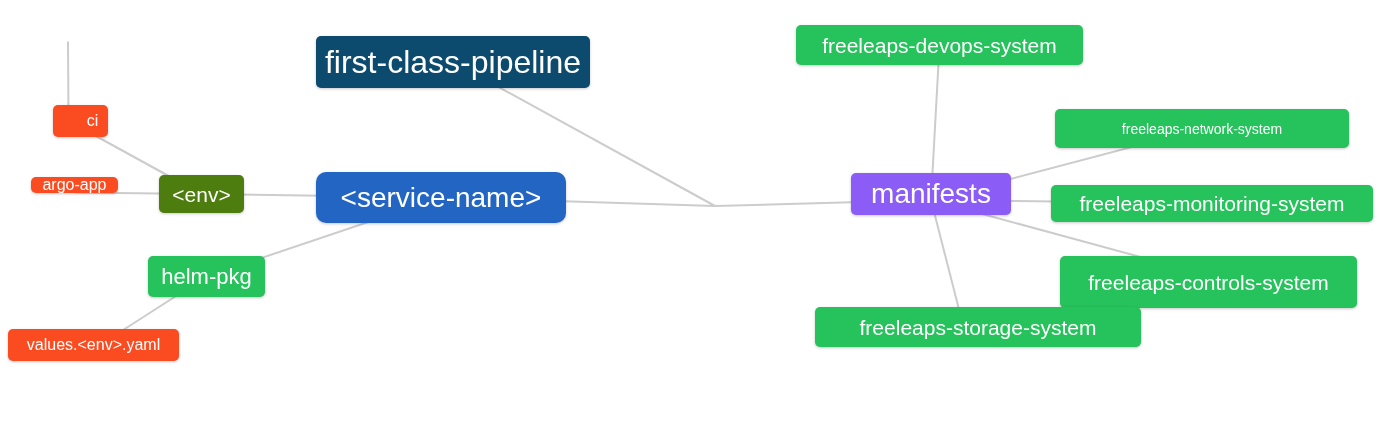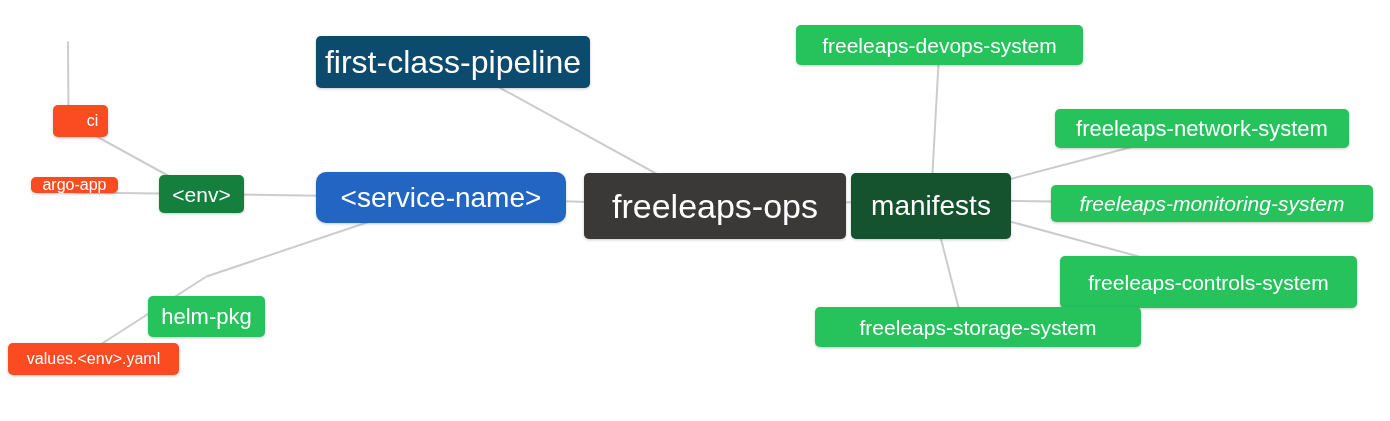--- a/index.html
+++ b/index.html
@@ -53,25 +53,24 @@
       <line x1="441" y1="197.5" x2="715" y2="206" stroke="#cccccc" stroke-width="2"></line>
       <line x1="715" y1="206" x2="931" y2="200" stroke="#cccccc" stroke-width="2"></line>
       <line x1="931" y1="200" x2="939.5" y2="45" stroke="#cccccc" stroke-width="2"></line>
       <line x1="931" y1="200" x2="1202" y2="128.5" stroke="#cccccc" stroke-width="2"></line>
       <line x1="931" y1="200" x2="1212" y2="203.5" stroke="#cccccc" stroke-width="2"></line>
       <line x1="931" y1="200" x2="1208.5" y2="275.5" stroke="#cccccc" stroke-width="2"></line>
       <line x1="931" y1="200" x2="963.5" y2="327" stroke="#cccccc" stroke-width="2"></line>
     </svg>
     <div class="node" style="left: 53px; top: 105px; width: 31px; height: 32px; font-size: 16px; background: rgb(250, 75, 33); color: rgb(255, 255, 255); padding-left: 24px;">ci</div>
     <div class="node" style="left: 31px; top: 177px; width: 87px; height: 16px; font-size: 16px; background: rgb(250, 75, 33); color: rgb(255, 255, 255);">argo-app</div>
-    <div class="node" style="left: 159px; top: 175px; width: 85px; height: 38px; font-size: 21px; background: #15803d; color: rgb(255, 255, 255);">&lt;env&gt;</div>
+    <div class="node" style="left: 159px; top: 175px; width: 85px; height: 38px; font-size: 21px; background: #4d7c0f; color: rgb(255, 255, 255);">&lt;env&gt;</div>
     <div class="node" style="left: 316px; top: 36px; width: 274px; height: 52px; font-size: 32px; background: #0c4a6e; color: rgb(255, 255, 255);">first-class-pipeline</div>
     <div class="node" style="left: 316px; top: 172px; width: 250px; height: 51px; font-size: 28px; background: rgb(34, 101, 194); color: rgb(255, 255, 255); border-radius: 10px;">&lt;service-name&gt;</div>
-    <div class="node" style="left: 148px; top: 256px; width: 117px; height: 41px; font-size: 22px; background: rgb(38, 194, 92); color: rgb(255, 255, 255); margin-top: 40px;">helm-pkg</div>
-    <div class="node" style="left: 8px; top: 343px; width: 171px; height: 32px; font-size: 16px; background: rgb(250, 75, 33); color: rgb(255, 255, 255);">values.&lt;env&gt;.yaml</div>
-    <div class="node" style="left: 584px; top: 173px; width: 262px; height: 66px; font-size: 34px; background: rgb(59, 56, 56); color: rgb(255, 255, 255);">freeleaps-ops</div>
-    <div class="node" style="left: 851px; top: 173px; width: 160px; height: 66px; font-size: 28px; background: #14532d; color: rgb(255, 255, 255);">manifests</div>
+    <div class="node" style="left: 148px; top: 256px; width: 117px; height: 41px; font-size: 22px; background: rgb(38, 194, 92); color: rgb(255, 255, 255);">helm-pkg</div>
+    <div class="node" style="left: 8px; top: 329px; width: 171px; height: 32px; font-size: 16px; background: rgb(250, 75, 33); color: rgb(255, 255, 255);">values.&lt;env&gt;.yaml</div>
+    <div class="node" style="left: 851px; top: 173px; width: 160px; height: 42px; font-size: 28px; background: #8b5cf6; color: rgb(255, 255, 255);">manifests</div>
     <div class="node" style="left: 796px; top: 25px; width: 287px; height: 40px; font-size: 21px; background: rgb(38, 194, 92); color: rgb(255, 255, 255);">freeleaps-devops-system</div>
-    <div class="node" style="left: 1055px; top: 109px; width: 294px; height: 39px; font-size: 22px; background: rgb(38, 194, 92); color: rgb(255, 255, 255);">freeleaps-network-system</div>
-    <div class="node" style="left: 1051px; top: 185px; width: 322px; height: 37px; font-size: 21px; background: rgb(38, 194, 92); color: rgb(255, 255, 255); font-style: italic;">freeleaps-monitoring-system</div>
+    <div class="node" style="left: 1055px; top: 109px; width: 294px; height: 39px; font-size: 14px; background: rgb(38, 194, 92); color: rgb(255, 255, 255);">freeleaps-network-system</div>
+    <div class="node" style="left: 1051px; top: 185px; width: 322px; height: 37px; font-size: 21px; background: rgb(38, 194, 92); color: rgb(255, 255, 255);">freeleaps-monitoring-system</div>
     <div class="node" style="left: 1060px; top: 256px; width: 297px; height: 52px; font-size: 21px; background: rgb(38, 194, 92); color: rgb(255, 255, 255);">freeleaps-controls-system</div>
     <div class="node" style="left: 815px; top: 307px; width: 326px; height: 40px; font-size: 21px; background: rgb(38, 194, 92); color: rgb(255, 255, 255);">freeleaps-storage-system</div>
   </div>
 
 </body></html>

